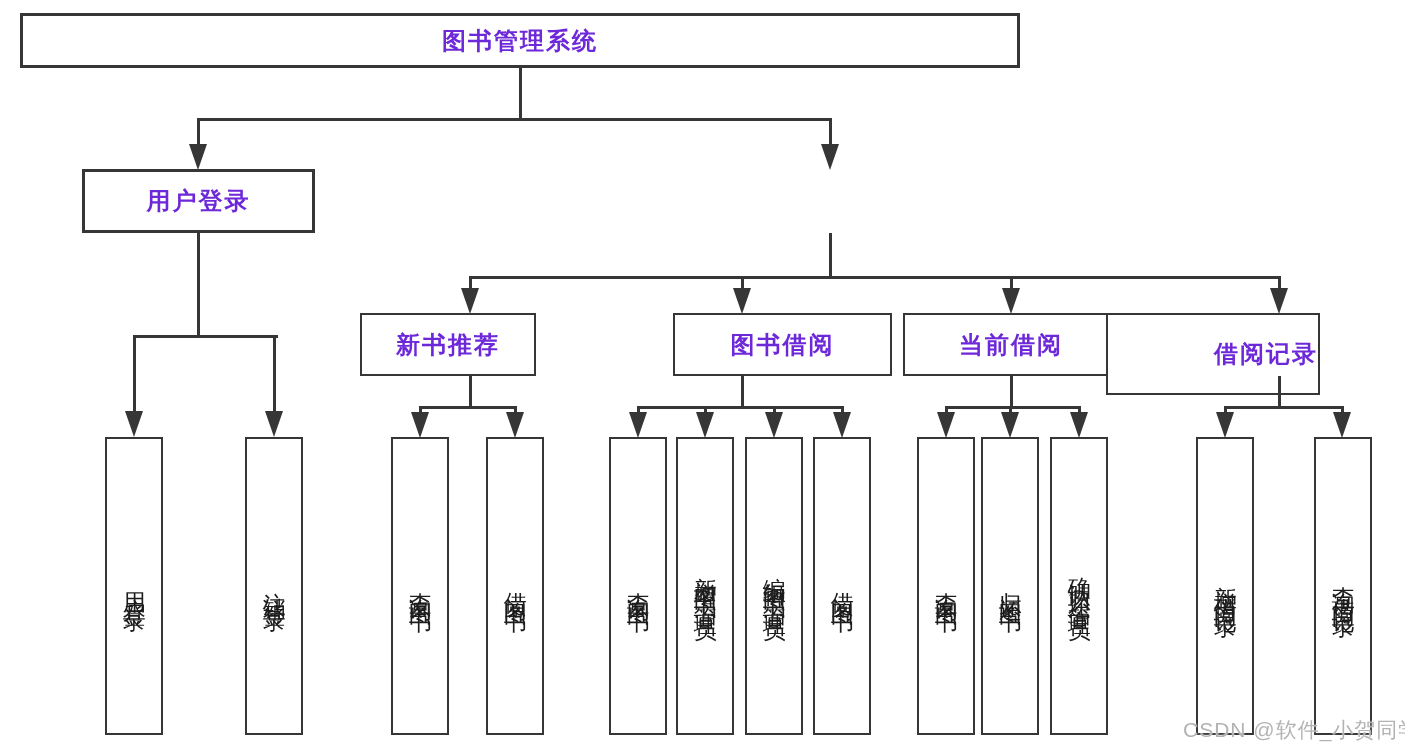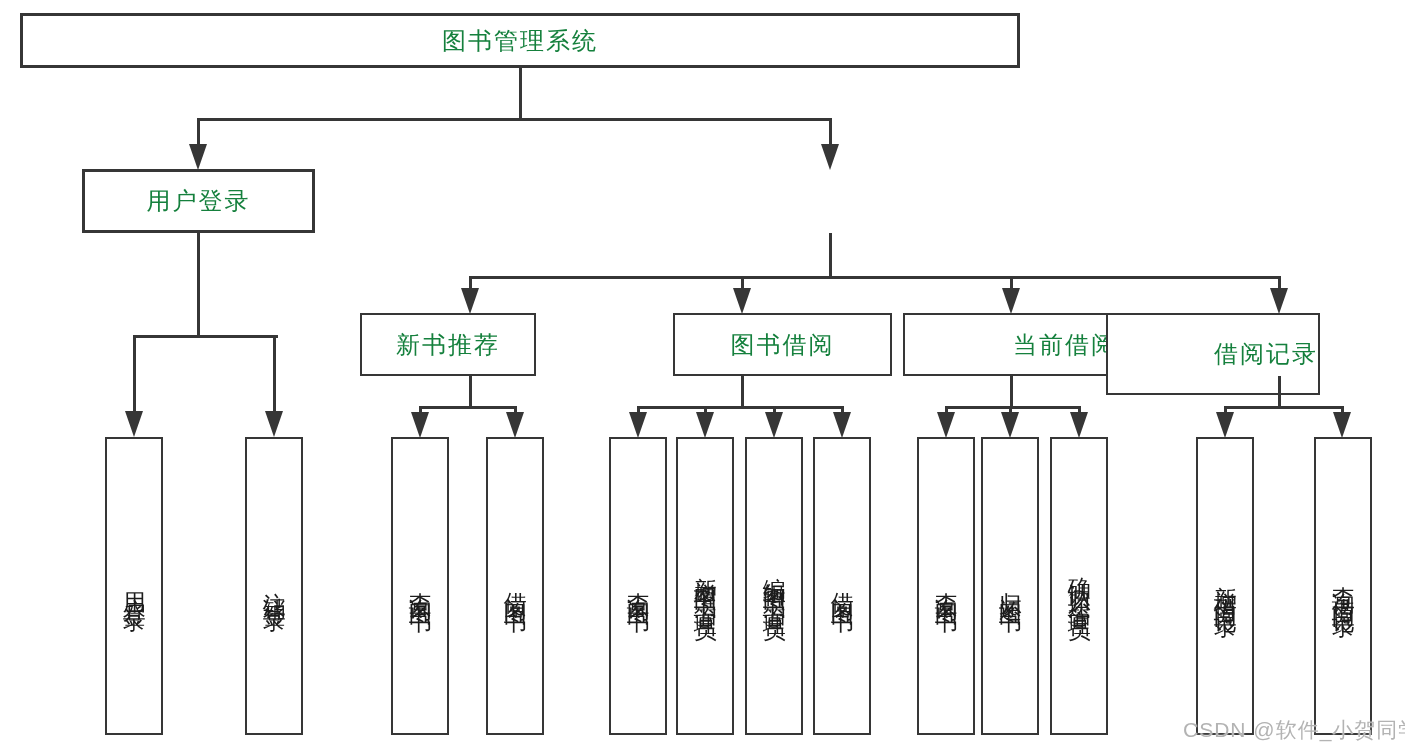--- a/index.html
+++ b/index.html
@@ -13,21 +13,22 @@
   }
   
   .node{
     position:absolute;
     background:#ffffff;
     border:3px solid #363636;
     display:flex;align-items:center;justify-content:center;
     box-sizing:border-box;
     font-size:24px;
     letter-spacing:2px;
-    color:#15803d;
+    color:#6d28d9;
+    font-weight:bold;
   }
   .node.l3{border-width:2px;}
   .leaf{
     position:absolute;
     background:#ffffff;
     border:2px solid #363636;
     box-sizing:border-box;
     display:flex;align-items:center;justify-content:center;
     width:58px;height:298px;
     top:437px;
@@ -77,21 +78,21 @@
 
 
   <div class="node l3" style="left:360px;top:313px;width:176px;height:63px;">
     <span>新书推荐</span>
   </div>
 
   <div class="node l3" style="left:633px;top:313px;width:219px;height:63px;margin-left:40px;">
     <span>图书借阅</span>
   </div>
 
-  <div class="node l3" style="left:903px;top:313px;width:216px;height:63px;justify-content:flex-end;">
+  <div class="node l3" style="left:903px;top:313px;width:216px;height:63px;">
     <span>当前借阅</span>
   </div>
 
   <div class="node l3" style="left:1106px;top:313px;width:214px;height:82px;justify-content:flex-end;">
     <span>借阅记录</span>
   </div>
 
   <div class="leaf" style="left:105px;">
     <span>用户登录</span>
   </div>

